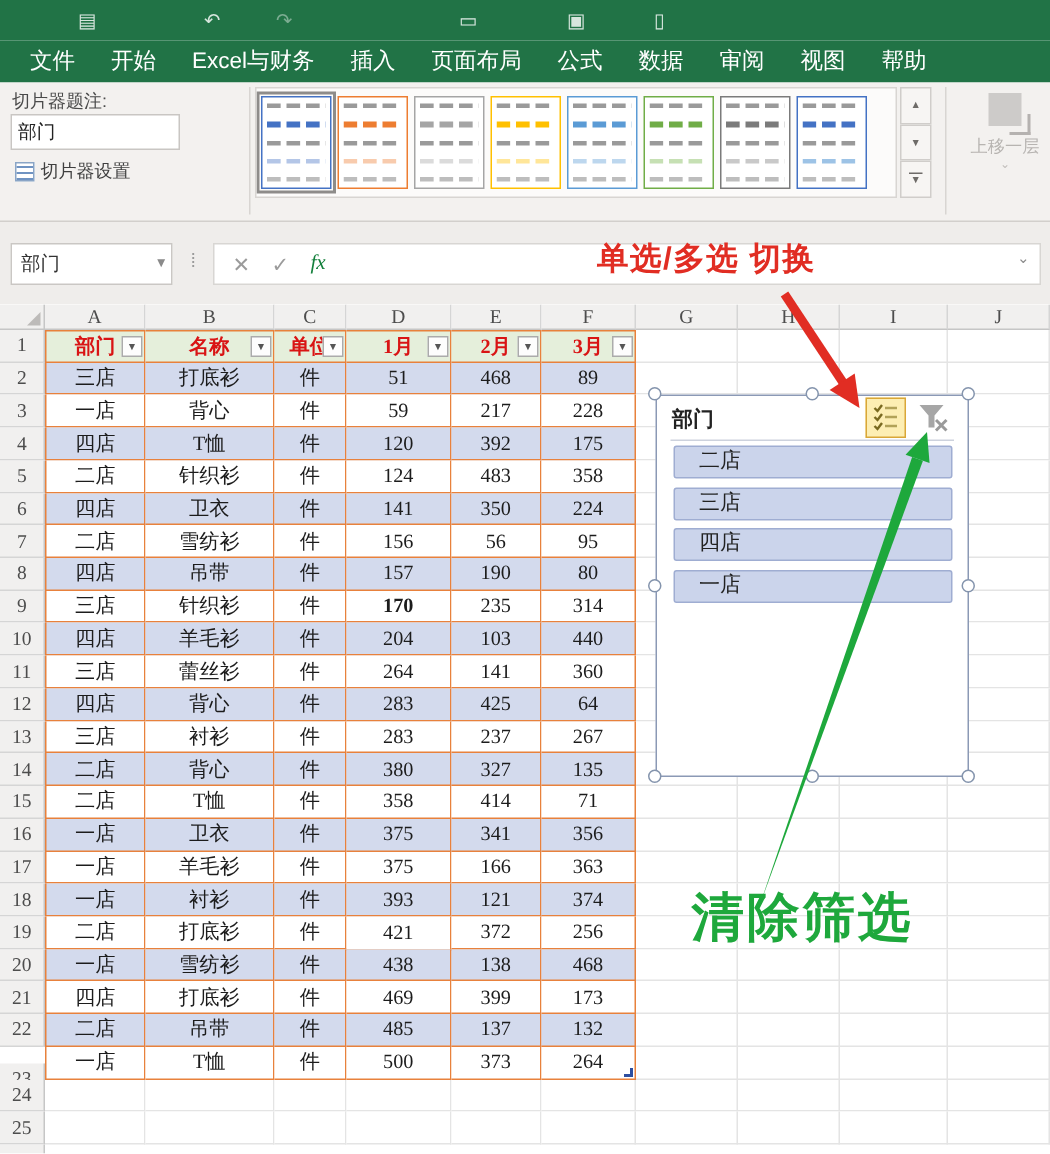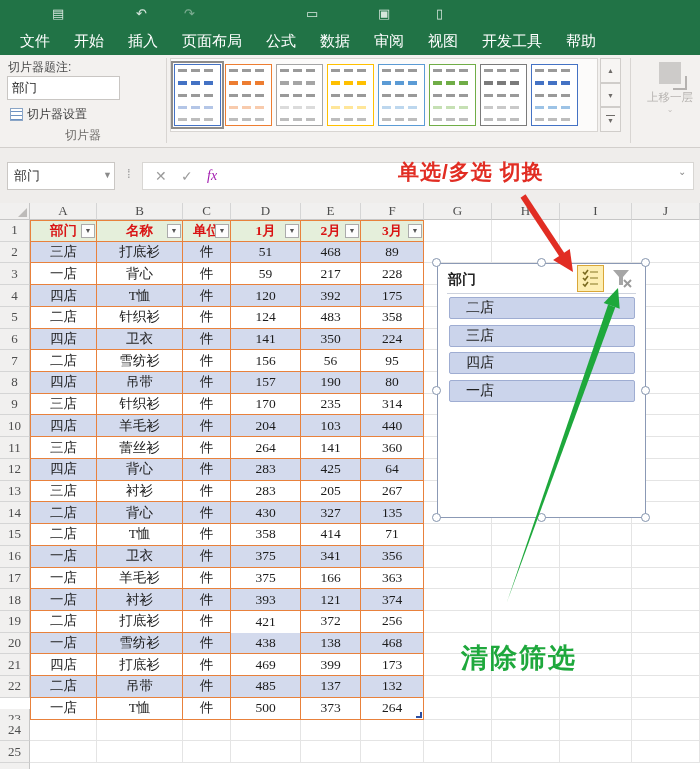--- a/index.html
+++ b/index.html
@@ -61,21 +61,21 @@
   .bf-caret{font-size:8px;color:#c2bfbc;}
 
   
   #formula-row{left:0;top:148px;width:700px;height:55px;background:#efedeb;}
   #name-box{left:7px;top:14px;width:108px;height:28px;background:#fff;border:1px solid #cac7c4;
             box-sizing:border-box;font-size:13px;color:#333;line-height:26px;padding-left:6px;}
   #fx-dots{left:127px;top:18px;color:#9a9a9a;font-size:13px;letter-spacing:0;}
   #formula-box{left:142px;top:14px;width:552px;height:28px;background:#fff;
                border:1px solid #d8d6d3;box-sizing:border-box;}
   .fb-glyph{position:absolute;top:0;height:26px;line-height:26px;color:#9b9b9b;font-size:14px;}
-  #fx-glyph{font-family:"Liberation Serif",serif;font-style:italic;color:#a21caf;}
+  #fx-glyph{font-family:"Liberation Serif",serif;font-style:italic;color:#15803d;}
   #fb-caret{left:678px;top:18px;color:#8a8a8a;font-size:10px;}
 
   
   #grid{left:0;top:203px;width:700px;height:566px;background:#fff;overflow:hidden;}
   .chead,.rhead{position:absolute;background:#f1f0ef;box-sizing:border-box;
         font-family:"Liberation Serif",serif;font-size:13px;color:#4d4d4d;
         display:flex;align-items:center;justify-content:center;}
   .chead{height:17px;top:0;border-right:1px solid #d5d5d5;border-bottom:1px solid #c6c6c6;}
   .rhead{width:30px;left:0;border-bottom:1px solid #d5d5d5;border-right:1px solid #c6c6c6;}
   #corner{position:absolute;left:0;top:0;width:30px;height:17px;background:#f1f0ef;
@@ -109,57 +109,56 @@
   .slicer-item{position:absolute;left:11px;width:186px;height:22px;background:#cbd4eb;
           border:1px solid #9fadd2;box-sizing:border-box;border-radius:2px;
           font-family:"Liberation Serif",serif;font-size:14px;color:#222;
           line-height:20px;padding-left:16px;}
   .handle{position:absolute;width:9px;height:9px;border-radius:50%;background:#fff;
           border:1.5px solid #8494ad;box-sizing:border-box;z-index:21;}
 
   
   #annot-red{left:398px;top:158px;font-size:21px;font-weight:bold;color:var(--annot-red);
              letter-spacing:1px;z-index:45;white-space:nowrap;}
-  #annot-green{left:461px;top:640px;font-size:27px;font-weight:bold;color:var(--annot-green);
+  #annot-green{left:461px;top:588px;font-size:35px;font-weight:bold;color:var(--annot-green);
              letter-spacing:2px;z-index:45;white-space:nowrap;}
   #arrows{left:0;top:0;z-index:40;pointer-events:none;}
 </style>
 </head>
 <body>
 
 <div class="abs" id="titlebar">
   <span class="qa-icon" style="left:52px">▤</span>
   <span class="qa-icon" style="left:136px">↶</span>
   <span class="qa-icon" style="left:184px;opacity:.5">↷</span>
   <span class="qa-icon" style="left:306px">▭</span>
   <span class="qa-icon" style="left:378px">▣</span>
   <span class="qa-icon" style="left:436px">▯</span>
 </div>
 
 <div class="abs" id="tabrow">
     <div class="ribbon-tab">文件</div>
     <div class="ribbon-tab">开始</div>
+    <div class="ribbon-tab">Excel与财务</div>
     <div class="ribbon-tab">插入</div>
     <div class="ribbon-tab">页面布局</div>
     <div class="ribbon-tab">公式</div>
     <div class="ribbon-tab">数据</div>
     <div class="ribbon-tab">审阅</div>
     <div class="ribbon-tab">视图</div>
-    <div class="ribbon-tab">开发工具</div>
     <div class="ribbon-tab">帮助</div>
   </div>
 
 <div class="abs" id="ribbon">
   <div class="abs" id="caption-label">切片器题注:</div>
   <div class="abs" id="caption-input">部门</div>
   <div class="abs" id="slicer-settings">
     <span class="mini-list-icon"></span>
     <span>切片器设置</span>
   </div>
-  <div class="grouplabel" style="left:0;width:166px">切片器</div>
 
   <div class="vsep" style="left:166px"></div>
 
   <div class="abs" id="gallery">
       <div class="thumb selected" style="border: 1px solid rgb(68, 114, 196);">
         <div class="dash" style="--dc: #9a9a9a;"></div>
         <div class="dash big" style="--dc: #4472c4;"></div>
         <div class="dash" style="--dc: #9a9a9a;"></div>
         <div class="dash" style="--dc: #b4c6e7;"></div>
         <div class="dash" style="--dc: #bdbdbd;"></div>
@@ -358,21 +357,21 @@
     <div class="cell tbl band" style="left: 231px; width: 70px; top: 169.04px; height: 21.72px;">157</div>
     <div class="cell tbl band" style="left: 301px; width: 60px; top: 169.04px; height: 21.72px;">190</div>
     <div class="cell tbl band" style="left: 361px; width: 63px; top: 169.04px; height: 21.72px;">80</div>
     <div class="cell" style="left: 424px; width: 68px; top: 169.04px; height: 21.72px;"></div>
     <div class="cell" style="left: 492px; width: 68px; top: 169.04px; height: 21.72px;"></div>
     <div class="cell" style="left: 560px; width: 72px; top: 169.04px; height: 21.72px;"></div>
     <div class="cell" style="left: 632px; width: 68px; top: 169.04px; height: 21.72px;"></div>
     <div class="cell tbl first" style="left: 30px; width: 67px; top: 190.76px; height: 21.72px;">三店</div>
     <div class="cell tbl" style="left: 97px; width: 86px; top: 190.76px; height: 21.72px;">针织衫</div>
     <div class="cell tbl" style="left: 183px; width: 48px; top: 190.76px; height: 21.72px;">件</div>
-    <div class="cell tbl" style="left: 231px; width: 70px; top: 190.76px; height: 21.72px;">170</div>
+    <div class="cell tbl" style="left: 231px; width: 70px; top: 190.76px; height: 21.72px; font-weight: bold;">170</div>
     <div class="cell tbl" style="left: 301px; width: 60px; top: 190.76px; height: 21.72px;">235</div>
     <div class="cell tbl" style="left: 361px; width: 63px; top: 190.76px; height: 21.72px;">314</div>
     <div class="cell" style="left: 424px; width: 68px; top: 190.76px; height: 21.72px;"></div>
     <div class="cell" style="left: 492px; width: 68px; top: 190.76px; height: 21.72px;"></div>
     <div class="cell" style="left: 560px; width: 72px; top: 190.76px; height: 21.72px;"></div>
     <div class="cell" style="left: 632px; width: 68px; top: 190.76px; height: 21.72px;"></div>
     <div class="cell tbl first band" style="left: 30px; width: 67px; top: 212.48px; height: 21.72px;">四店</div>
     <div class="cell tbl band" style="left: 97px; width: 86px; top: 212.48px; height: 21.72px;">羊毛衫</div>
     <div class="cell tbl band" style="left: 183px; width: 48px; top: 212.48px; height: 21.72px;">件</div>
     <div class="cell tbl band" style="left: 231px; width: 70px; top: 212.48px; height: 21.72px;">204</div>
@@ -399,30 +398,30 @@
     <div class="cell tbl band" style="left: 301px; width: 60px; top: 255.92px; height: 21.72px;">425</div>
     <div class="cell tbl band" style="left: 361px; width: 63px; top: 255.92px; height: 21.72px;">64</div>
     <div class="cell" style="left: 424px; width: 68px; top: 255.92px; height: 21.72px;"></div>
     <div class="cell" style="left: 492px; width: 68px; top: 255.92px; height: 21.72px;"></div>
     <div class="cell" style="left: 560px; width: 72px; top: 255.92px; height: 21.72px;"></div>
     <div class="cell" style="left: 632px; width: 68px; top: 255.92px; height: 21.72px;"></div>
     <div class="cell tbl first" style="left: 30px; width: 67px; top: 277.64px; height: 21.72px;">三店</div>
     <div class="cell tbl" style="left: 97px; width: 86px; top: 277.64px; height: 21.72px;">衬衫</div>
     <div class="cell tbl" style="left: 183px; width: 48px; top: 277.64px; height: 21.72px;">件</div>
     <div class="cell tbl" style="left: 231px; width: 70px; top: 277.64px; height: 21.72px;">283</div>
-    <div class="cell tbl" style="left: 301px; width: 60px; top: 277.64px; height: 21.72px;">205</div>
+    <div class="cell tbl" style="left: 301px; width: 60px; top: 277.64px; height: 21.72px;">237</div>
     <div class="cell tbl" style="left: 361px; width: 63px; top: 277.64px; height: 21.72px;">267</div>
     <div class="cell" style="left: 424px; width: 68px; top: 277.64px; height: 21.72px;"></div>
     <div class="cell" style="left: 492px; width: 68px; top: 277.64px; height: 21.72px;"></div>
     <div class="cell" style="left: 560px; width: 72px; top: 277.64px; height: 21.72px;"></div>
     <div class="cell" style="left: 632px; width: 68px; top: 277.64px; height: 21.72px;"></div>
     <div class="cell tbl first band" style="left: 30px; width: 67px; top: 299.36px; height: 21.72px;">二店</div>
     <div class="cell tbl band" style="left: 97px; width: 86px; top: 299.36px; height: 21.72px;">背心</div>
     <div class="cell tbl band" style="left: 183px; width: 48px; top: 299.36px; height: 21.72px;">件</div>
-    <div class="cell tbl band" style="left: 231px; width: 70px; top: 299.36px; height: 21.72px;">430</div>
+    <div class="cell tbl band" style="left: 231px; width: 70px; top: 299.36px; height: 21.72px;">380</div>
     <div class="cell tbl band" style="left: 301px; width: 60px; top: 299.36px; height: 21.72px;">327</div>
     <div class="cell tbl band" style="left: 361px; width: 63px; top: 299.36px; height: 21.72px;">135</div>
     <div class="cell" style="left: 424px; width: 68px; top: 299.36px; height: 21.72px;"></div>
     <div class="cell" style="left: 492px; width: 68px; top: 299.36px; height: 21.72px;"></div>
     <div class="cell" style="left: 560px; width: 72px; top: 299.36px; height: 21.72px;"></div>
     <div class="cell" style="left: 632px; width: 68px; top: 299.36px; height: 21.72px;"></div>
     <div class="cell tbl first" style="left: 30px; width: 67px; top: 321.08px; height: 21.72px;">二店</div>
     <div class="cell tbl" style="left: 97px; width: 86px; top: 321.08px; height: 21.72px;">T恤</div>
     <div class="cell tbl" style="left: 183px; width: 48px; top: 321.08px; height: 21.72px;">件</div>
     <div class="cell tbl" style="left: 231px; width: 70px; top: 321.08px; height: 21.72px;">358</div>

